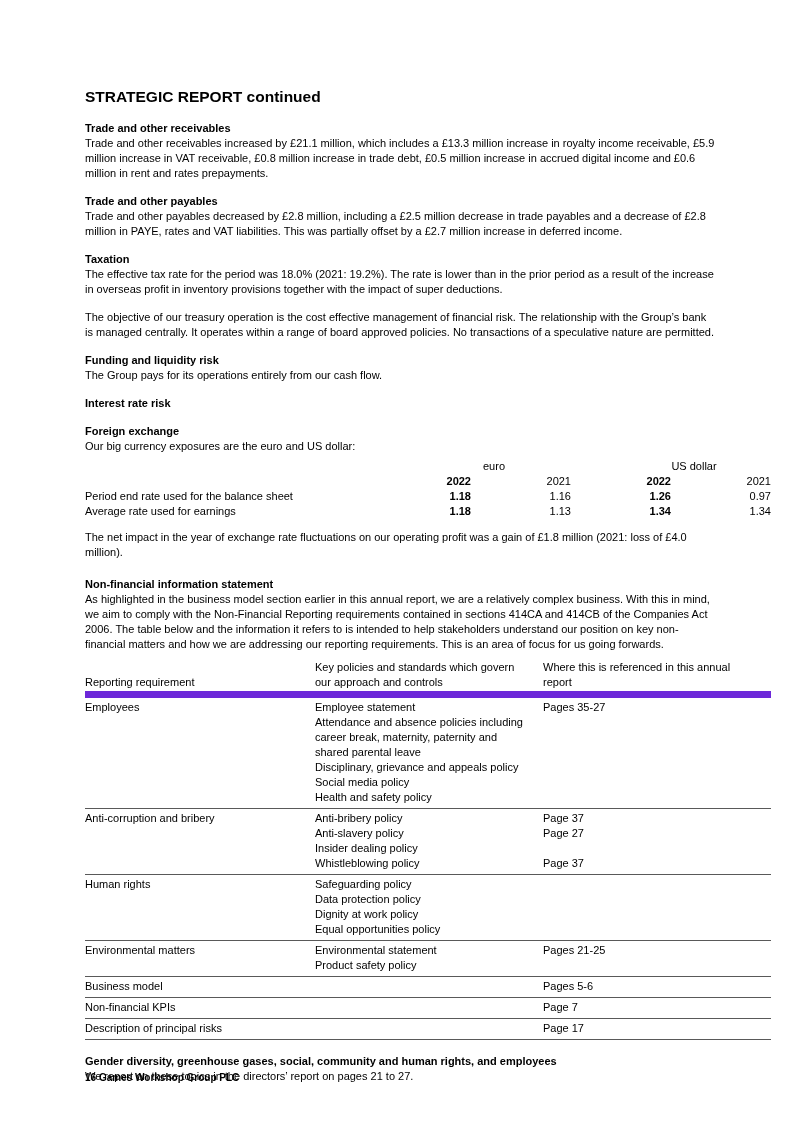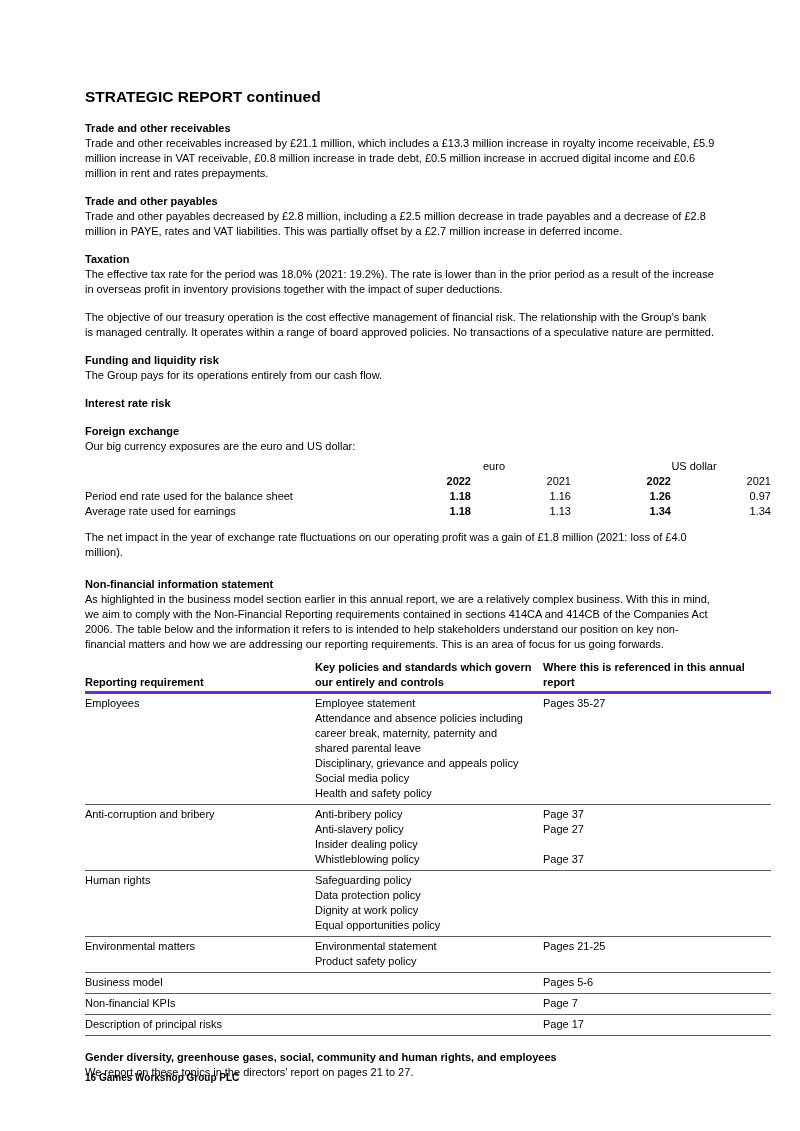--- a/index.html
+++ b/index.html
@@ -49,24 +49,24 @@
     table-layout:fixed;
     margin-top:8px;
     margin-bottom:14px;
   }
   table.nfi-table col.c1 { width:230px; }
   table.nfi-table col.c2 { width:228px; }
   table.nfi-table col.c3 { width:228px; }
   table.nfi-table th {
     text-align:left;
     vertical-align:bottom;
-    font-weight:bold;
+    font-weight:normal;
     font-size:11px;
     line-height:15px;
-    border-bottom:3px solid #6d28d9;
+    border-bottom:7px solid #6d28d9;
     padding:0 4px 1px 0;
   }
   table.nfi-table td {
     vertical-align:top;
     font-size:11px;
     line-height:15px;
     border-bottom:1px solid #595959;
     padding:2px 4px 3px 0;
   }
   table.nfi-table td > div, table.nfi-table th > div { height:15px; }
@@ -169,21 +169,21 @@
         <col class="c2">
         <col class="c3">
       </colgroup>
     <thead>
       <tr>
         <th>
           <div>Reporting requirement</div>
         </th>
         <th>
           <div>Key policies and standards which govern</div>
-          <div>our entirely and controls</div>
+          <div>our approach and controls</div>
         </th>
         <th>
           <div>Where this is referenced in this annual</div>
           <div>report</div>
         </th>
       </tr>
     </thead>
     <tbody id="nfi-body">
         <tr>
           <td>Employees</td>

